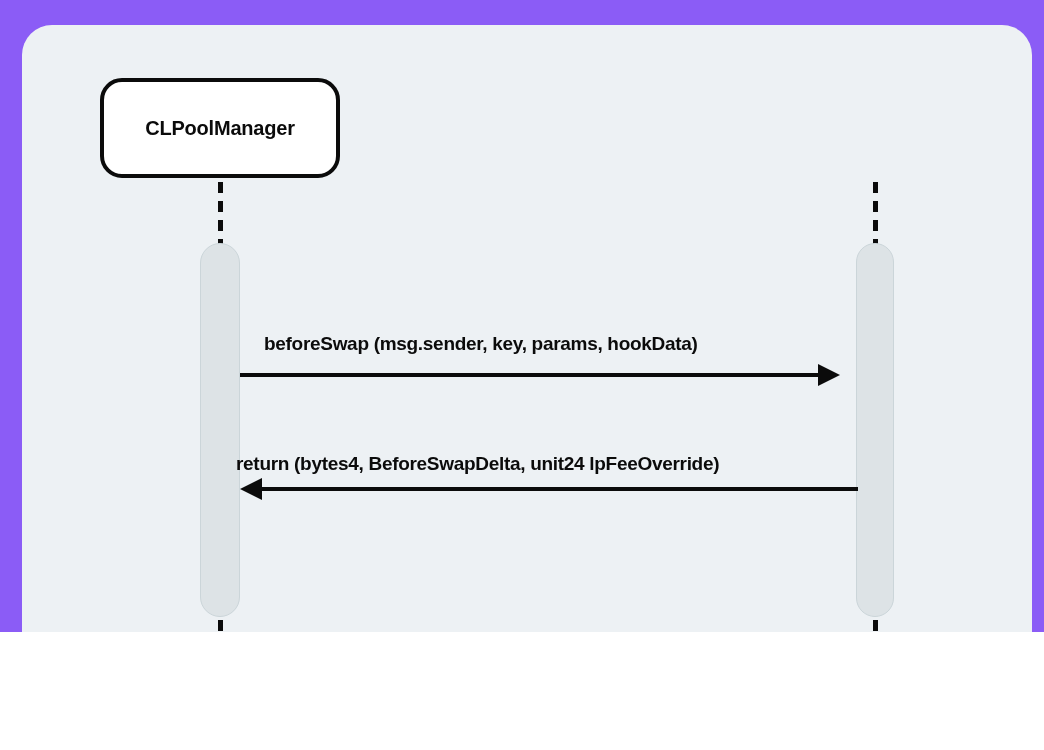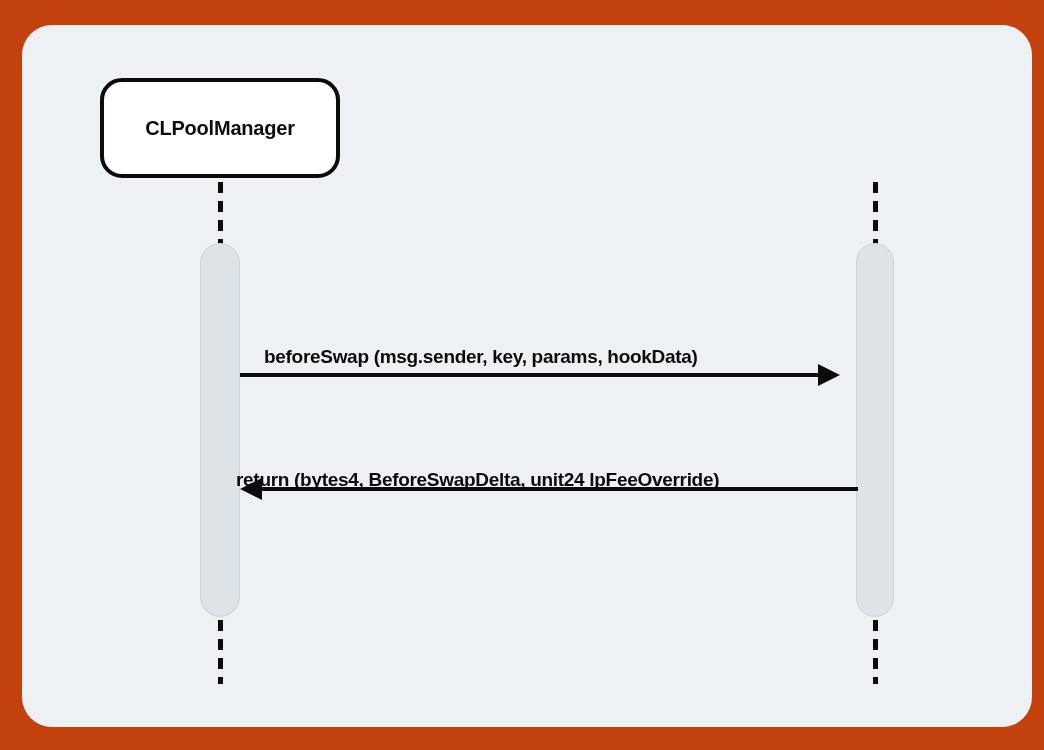--- a/index.html
+++ b/index.html
@@ -6,22 +6,22 @@
     margin: 0;
     padding: 0;
     background: #ffffff;
   }
   body {
     font-family: "Liberation Sans", sans-serif;
   }
   #canvas {
     position: relative;
     width: 1044px;
-    height: 750px;
-    background: #c2410c;
+    height: 632px;
+    background: #8b5cf6;
     overflow: hidden;
   }
   
   #diagram-panel {
     position: absolute;
     left: 22px;
     top: 25px;
     width: 1010px;
     height: 702px;
     background: #edf1f4;
@@ -126,26 +126,26 @@
     border-bottom: 11px solid transparent;
     border-left: 22px solid #0b0b0b;
   }
   .arrowhead-left {
     border-top: 11px solid transparent;
     border-bottom: 11px solid transparent;
     border-right: 22px solid #0b0b0b;
   }
 
   
-  #message-0-label { left: 264px; top: 346px; text-align: center; }
+  #message-0-label { left: 264px; top: 333px; text-align: center; }
   #message-0-line  { left: 240px; top: 373px; width: 580px; }
   #message-0-arrow { left: 818px; top: 364px; }
 
   
-  #message-1-label { left: 236px; top: 469px; }
+  #message-1-label { left: 236px; top: 453px; }
   #message-1-line  { left: 262px; top: 487px; width: 596px; }
   #message-1-arrow { left: 240px; top: 478px; }
 </style>
 </head>
 <body>
 
 <div id="canvas">
 
   <div id="diagram-panel"></div>
 

